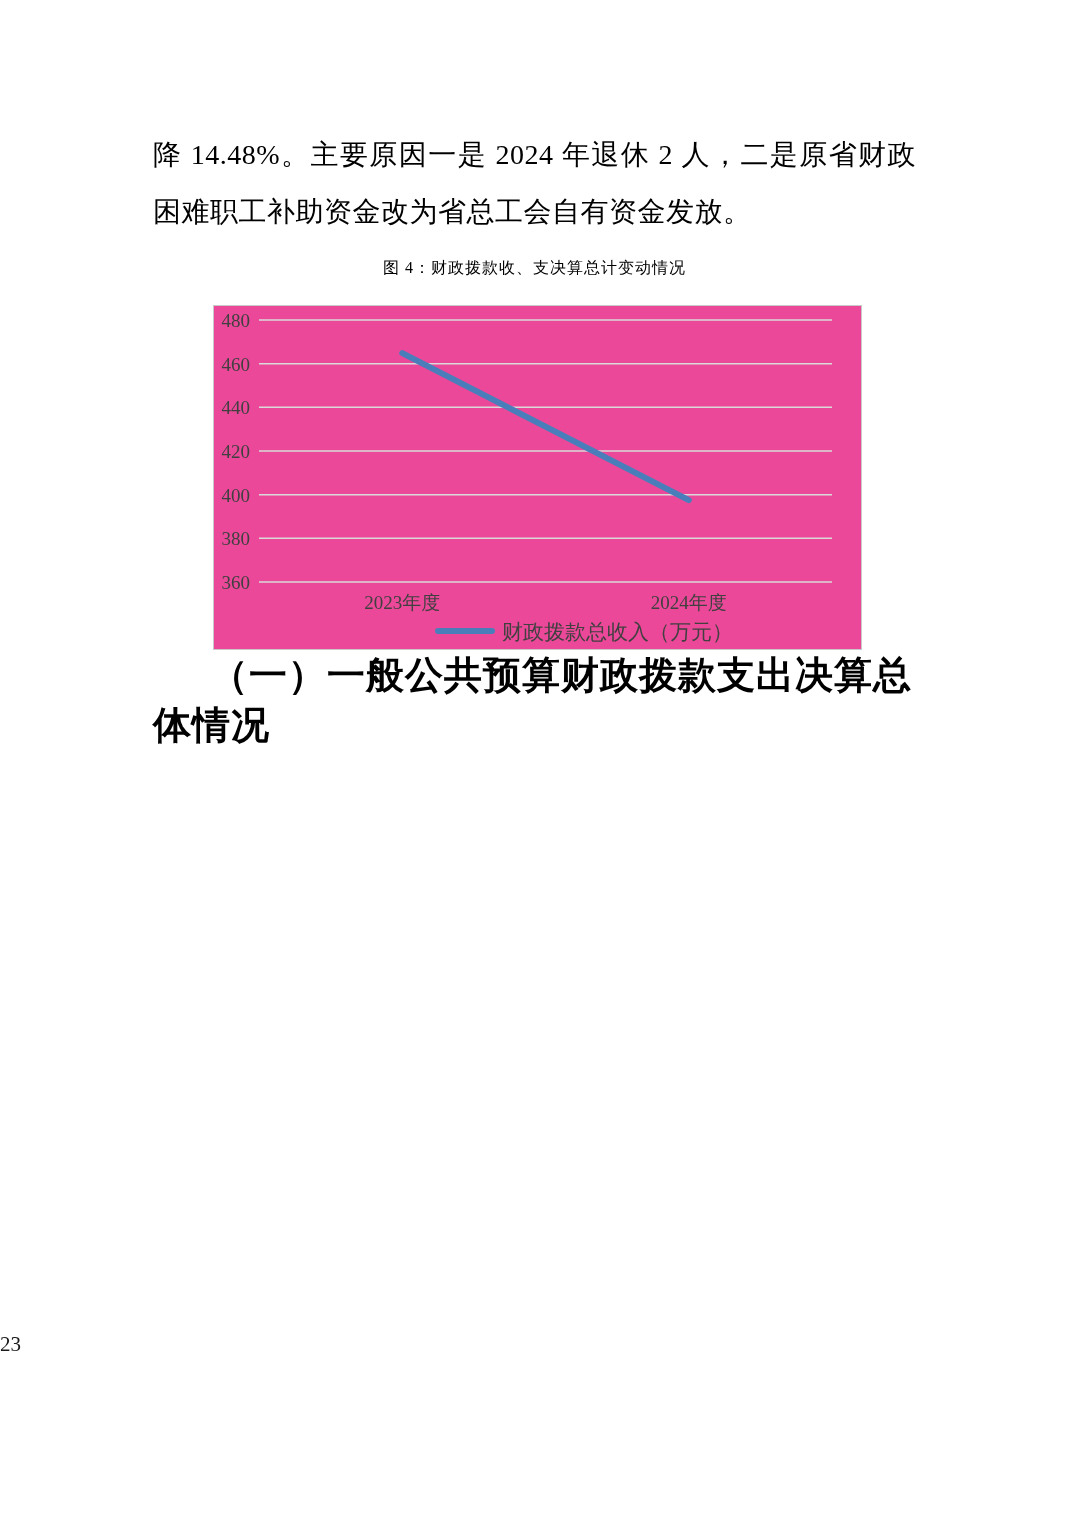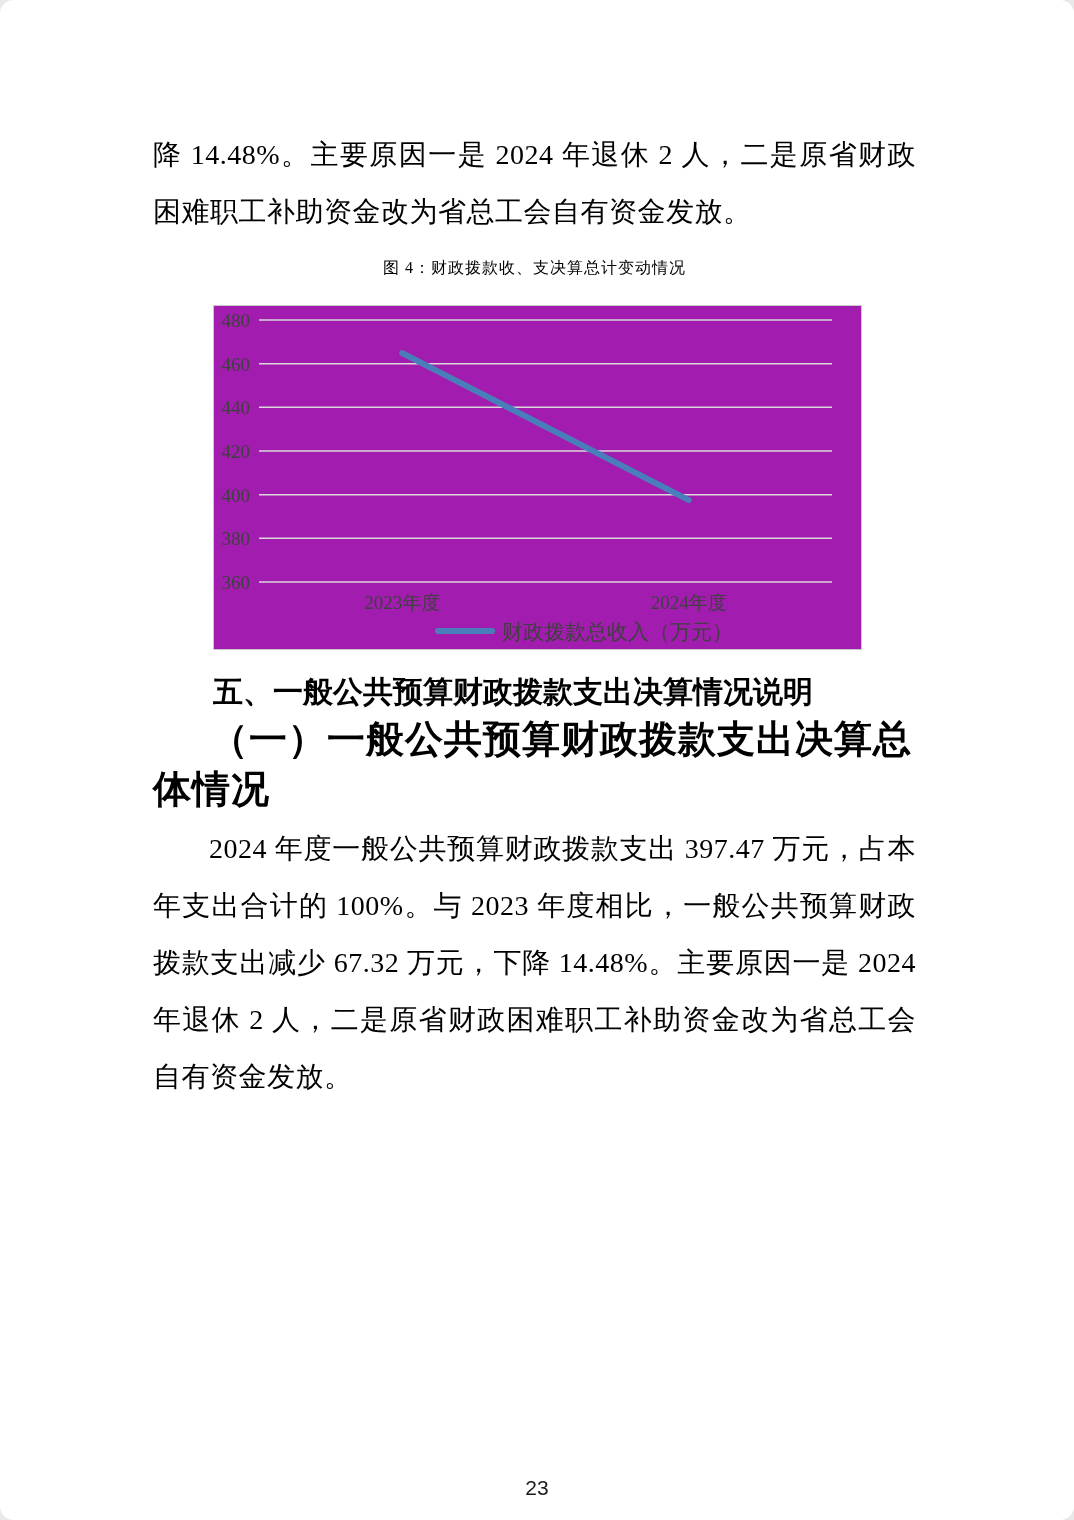--- a/index.html
+++ b/index.html
@@ -7,21 +7,20 @@
   .page {
     position: relative;
     width: 1074px;
     height: 1520px;
     margin: 0 auto;
     background: #ffffff;
     font-family: "Liberation Serif", "DejaVu Serif", serif;
     color: #000000;
     padding: 126px 158px 0 153px;
     overflow: hidden;
-    border-radius: 14px;
   }
   .body-text {
     font-size: 28px;
     line-height: 57px;
     text-align: justify;
     letter-spacing: 0.5px;
   }
   .indent { text-indent: 2em; }
   .fig-caption {
     font-size: 16px;
@@ -29,21 +28,21 @@
     margin-top: 6px;
     text-align: center;
     letter-spacing: 1px;
   }
   .chart-frame {
     width: 649px;
     height: 345px;
     margin-top: 15px;
     margin-left: 60px;
     border: 1px solid #c9c9c9;
-    background: #a21caf;
+    background: #ec4899;
   }
   .chart-frame svg { display: block; }
   .tick-label {
     font-family: "Liberation Serif", "DejaVu Serif", serif;
     font-size: 19px;
     fill: #404040;
   }
   .legend-label {
     font-family: "Liberation Serif", "DejaVu Serif", serif;
     font-size: 21px;
@@ -63,23 +62,23 @@
     font-weight: bold;
     text-indent: 1.5em;
     letter-spacing: 1px;
   }
   .h2a { margin-bottom: 6px; }
   .h2b { margin-top: 28px; }
   .page-number {
     position: absolute;
     left: 0;
     right: 0;
-    top: 1476px;
-    text-align: center;
-    font-family: Liberation Sans, sans-serif;
+    top: 1332px;
+    text-align: left;
+    font-family: Liberation Serif, serif;
     font-size: 21px;
     color: #1a1a1a;
   }
 </style>
 </head>
 <body>
 
 <div class="page">
 
   <p class="body-text">降 14.48%。主要原因一是 2024 年退休 2 人，二是原省财政困难职工补助资金改为省总工会自有资金发放。</p>
@@ -104,22 +103,20 @@
         <line x1="45" y1="276.0" x2="618" y2="276.0" stroke="#d9d9d9" stroke-width="1.4"></line>
         <text x="36" y="283.0" text-anchor="end" class="tick-label">360</text>
         <text x="188.3" y="303" text-anchor="middle" class="tick-label">2023年度</text>
         <text x="474.8" y="303" text-anchor="middle" class="tick-label">2024年度</text>
         <polyline points="188.3,47.2 474.8,194.2" fill="none" stroke="#4a7ebb" stroke-width="6" stroke-linecap="round"></polyline>
         <line x1="224" y1="325" x2="278" y2="325" stroke="#4a7ebb" stroke-width="6" stroke-linecap="round"></line>
         <text x="288" y="333" class="legend-label">财政拨款总收入（万元）</text>
       </svg>
   </div>
 
-  <div class="h1">五、一般公共预算财政拨款支出决算情况说明</div>
 
   <div class="h2 h2a">（一）一般公共预算财政拨款支出决算总体情况</div>
 
-  <p class="body-text indent">2024 年度一般公共预算财政拨款支出 397.47 万元，占本年支出合计的 100%。与 2023 年度相比，一般公共预算财政拨款支出减少 67.32 万元，下降 14.48%。主要原因一是 2024 年退休 2 人，二是原省财政困难职工补助资金改为省总工会自有资金发放。</p>
 
 
   <div class="page-number">23</div>
 
 </div>
 
 </body></html>

